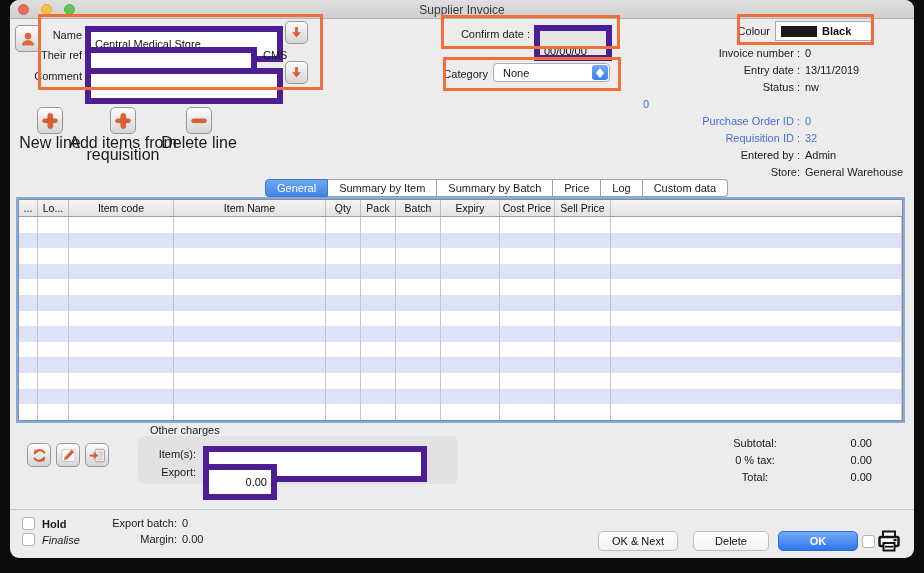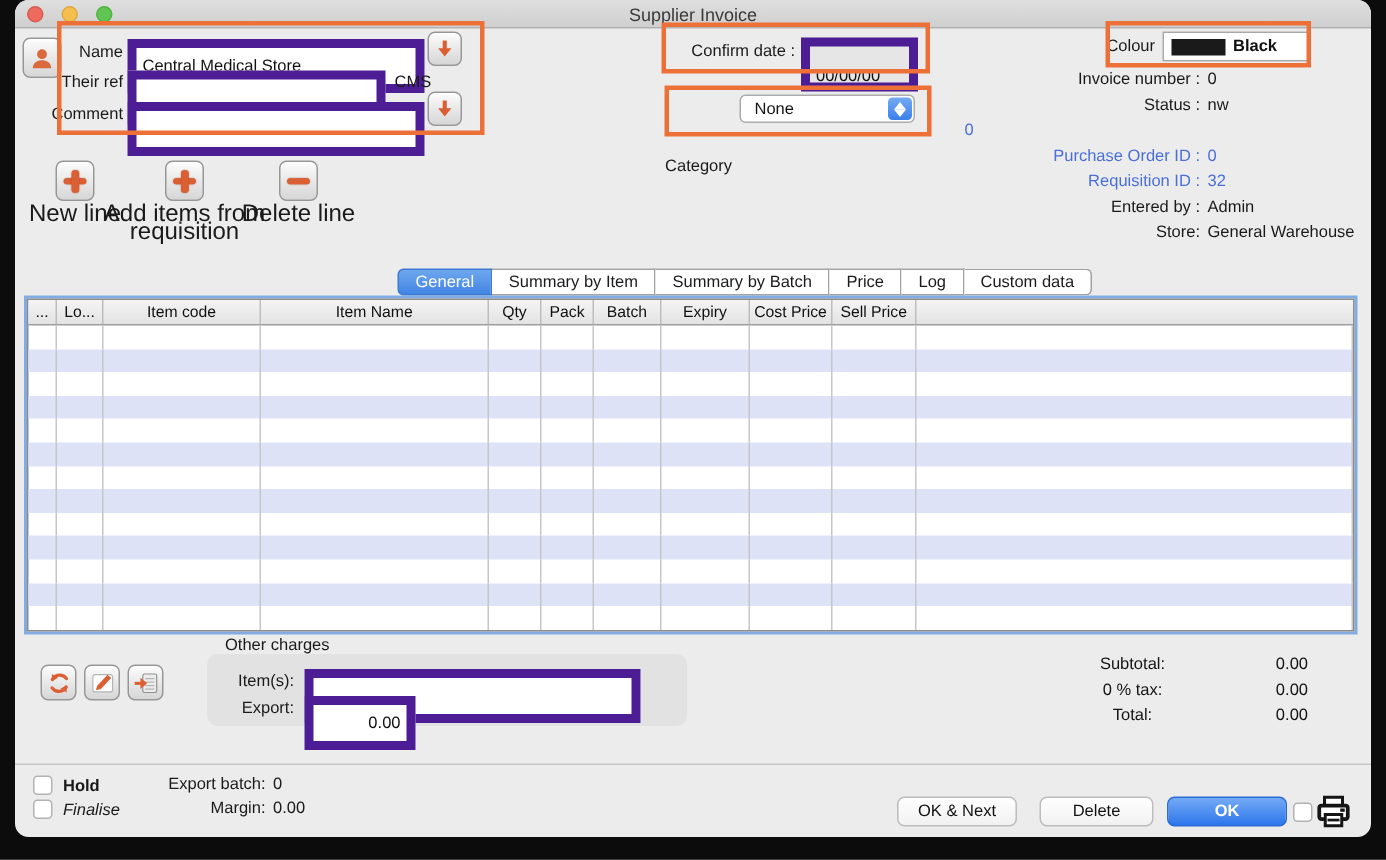--- a/index.html
+++ b/index.html
@@ -134,41 +134,45 @@
       <svg width="15" height="15" viewBox="0 0 22 22">
           <rect x="9" y="3" width="4" height="9" fill="#d95f33"></rect>
           <path d="M4.5 10.5h13L11 18.5z" fill="#d95f33"></path>
         </svg>
     </span>
   </button>
 
   <span class="lbl r" style="left:430px; top:28px; width:90px;">Confirm date :</span>
   <div class="field" style="left:524px; top:25px; width:78px; height:18px; background:#e6e6e6; line-height:16px;">00/00/00</div>
 
-  <span class="lbl r" style="left:420px; top:68px; width:58px;margin-top:37px;">Category</span>
+  <span class="lbl r" style="left:420px; top:68px; width:58px;">Category</span>
   <div class="dropdown" style="left:483px; top:63px; width:117px; height:19px;">
     <span class="val">None</span>
     <span class="stepper"></span>
   </div>
 
   <span class="lbl r" style="left:716px; top:25px; width:44px;">Colour</span>
   <div class="colour-field" style="left:765px; top:21px; width:98px; height:20px;">
     <span class="swatch" style="background: rgb(26, 26, 26);"></span>
     <span class="colour-name">Black</span>
   </div>
 
   <div class="ann" style="left:28px; top:14px; width:285px; height:76px;"></div>
   <div class="ann" style="left:431px; top:15px; width:179px; height:34px;"></div>
   <div class="ann" style="left:433px; top:57px; width:178px; height:34px;"></div>
   <div class="ann" style="left:727px; top:14px; width:137px; height:31px;"></div>
 
   <div class="info">
     <div class="info-row">
         <span class="k">Invoice number :</span>
         <span class="v">0</span>
+      </div>
+    <div class="info-row">
+        <span class="k">Entry date :</span>
+        <span class="v">13/11/2019</span>
       </div>
     <div class="info-row">
         <span class="k">Status :</span>
         <span class="v">nw</span>
       </div>
     <div class="info-row link">
         <span class="v">0</span>
       </div>
     <div class="info-row link">
         <span class="k">Purchase Order ID :</span>

